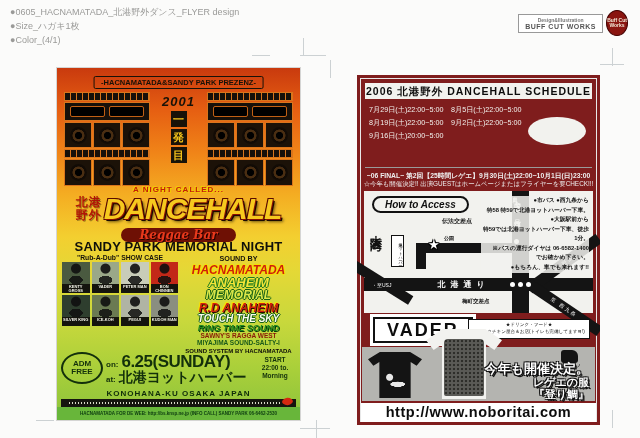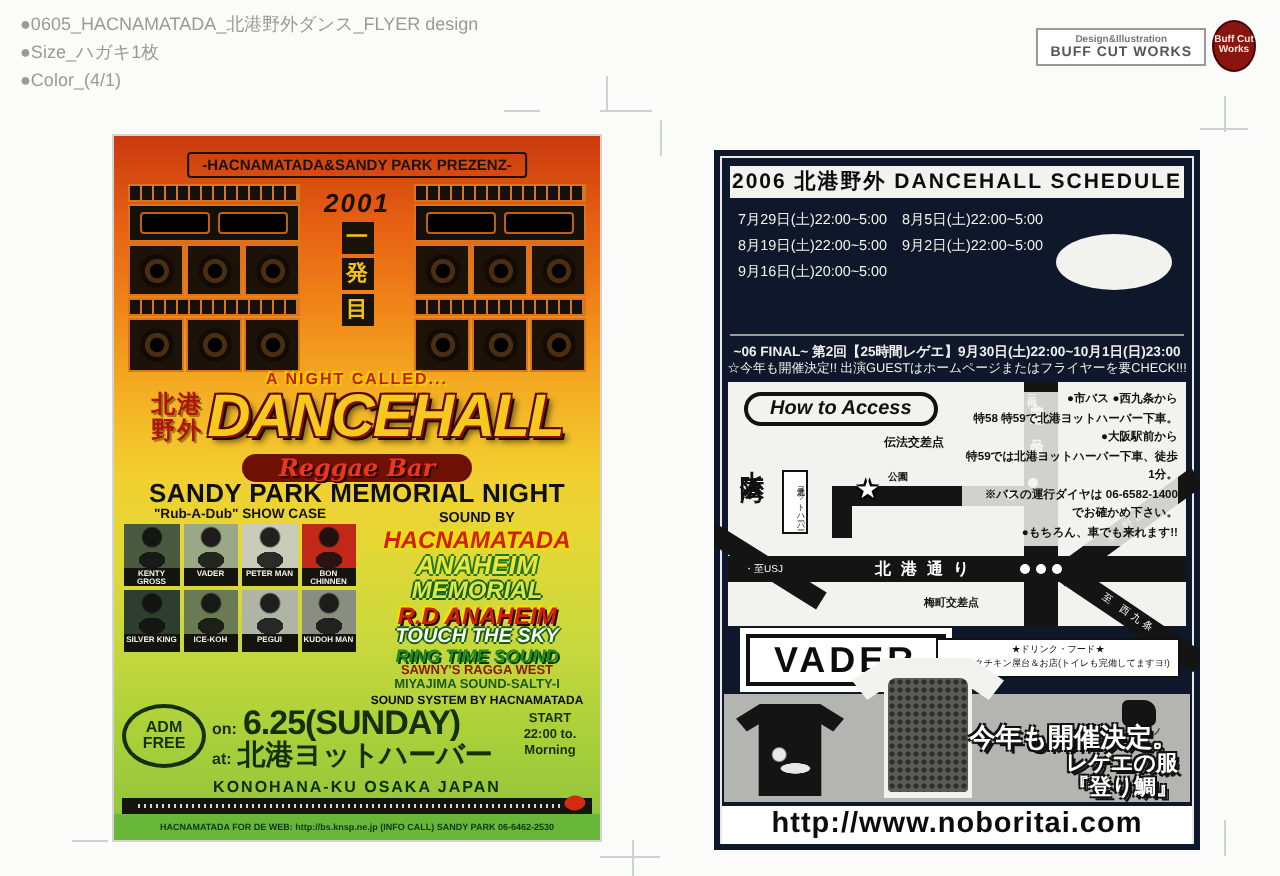--- a/index.html
+++ b/index.html
@@ -99,21 +99,21 @@
          font-weight:bold; color:#0f2c09; letter-spacing:1px; }
   .lf-bar { position:absolute; top:331px; left:4px; right:4px; height:8px; background:#15150f; }
   .lf-bar::before { content:''; position:absolute; left:8px; right:16px; top:3px; height:2px;
          background:repeating-linear-gradient(90deg,#d8d8c8 0 1px,#15150f 1px 3px); }
   .chili { position:absolute; right:4px; top:-2px; width:9px; height:9px; background:#d42a10;
          border-radius:70% 30% 70% 30%; transform:rotate(40deg); }
   .lf-strip { position:absolute; bottom:0; left:0; right:0; height:13px; background:#68b63a;
          font-size:4.5px; font-weight:bold; color:#0c3a10; text-align:center; padding-top:4px; }
 
   
-  .rf { position:absolute; left:357px; top:75px; width:243px; height:350px; background:#0f172a;
+  .rf { position:absolute; left:357px; top:75px; width:243px; height:350px; background:#7f1d1d;
         overflow:hidden; }
   .rf::before { content:''; position:absolute; inset:3px; border:1px solid #e8e8e8; pointer-events:none; }
   .rf-title { position:absolute; top:8px; left:8px; right:8px; height:16px; background:#f2f2ee;
         color:#0c0c0c; font-size:10.5px; font-weight:bold; text-align:center; line-height:16px;
         letter-spacing:1px; }
   .rf-sched { position:absolute; top:30px; left:12px; width:158px; display:grid;
         grid-template-columns:1fr 1fr; column-gap:6px; row-gap:3px; color:#f2f2ee;
         font-size:7.2px; font-weight:normal; white-space:nowrap; }
   .rf-ellipse { position:absolute; top:42px; right:14px; width:58px; height:28px;
         background:#f2f2ee; border-radius:50%; }

